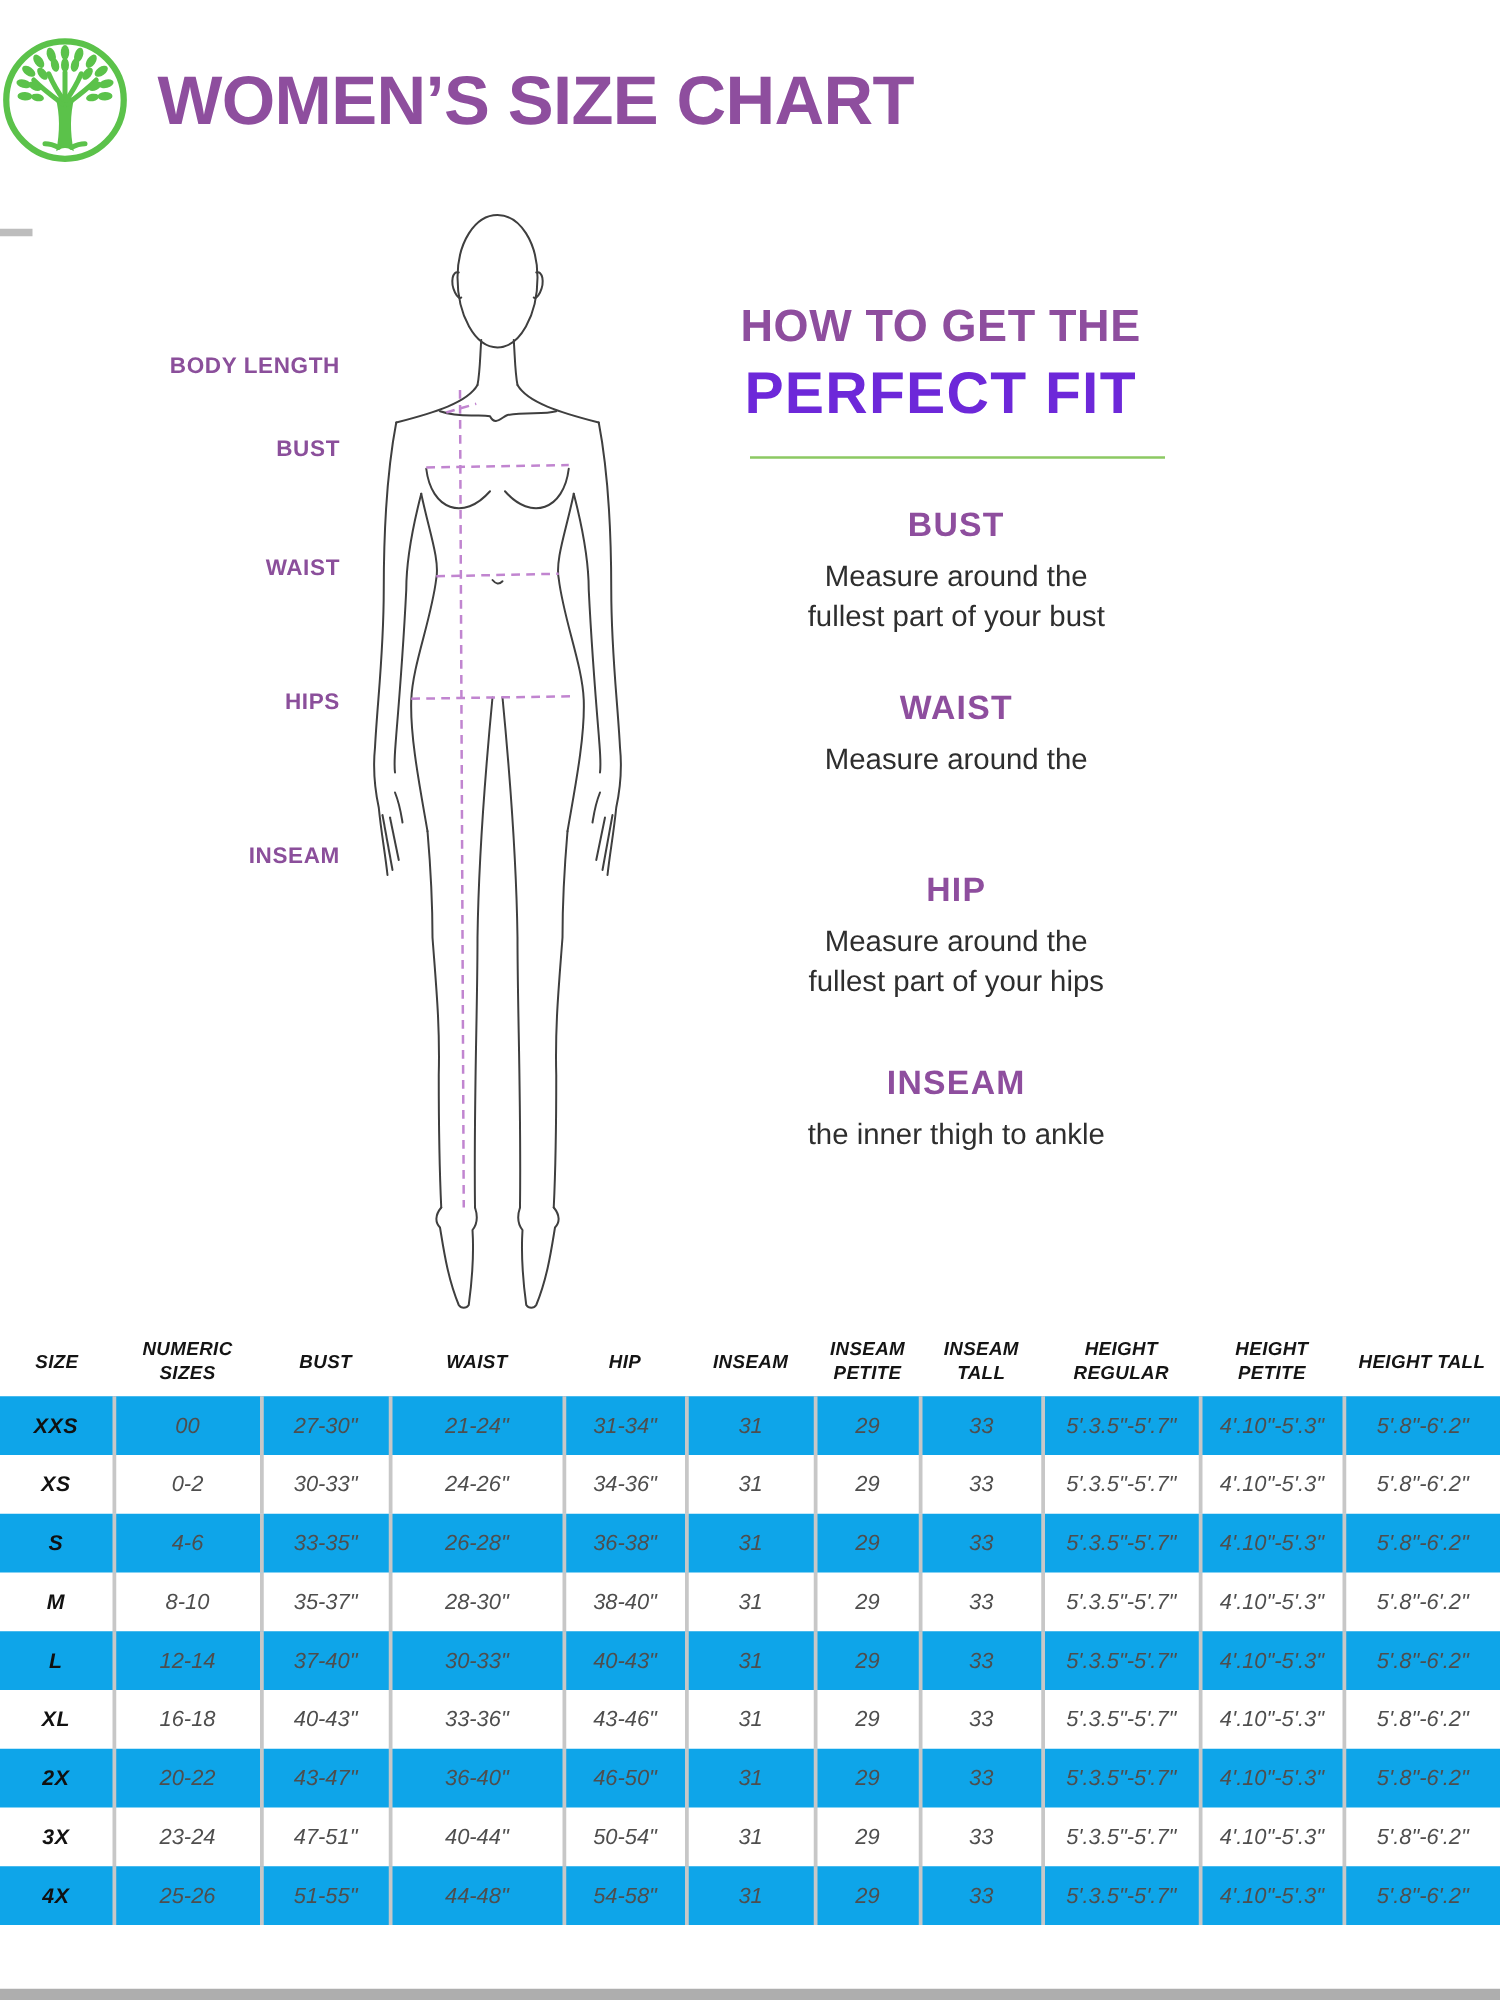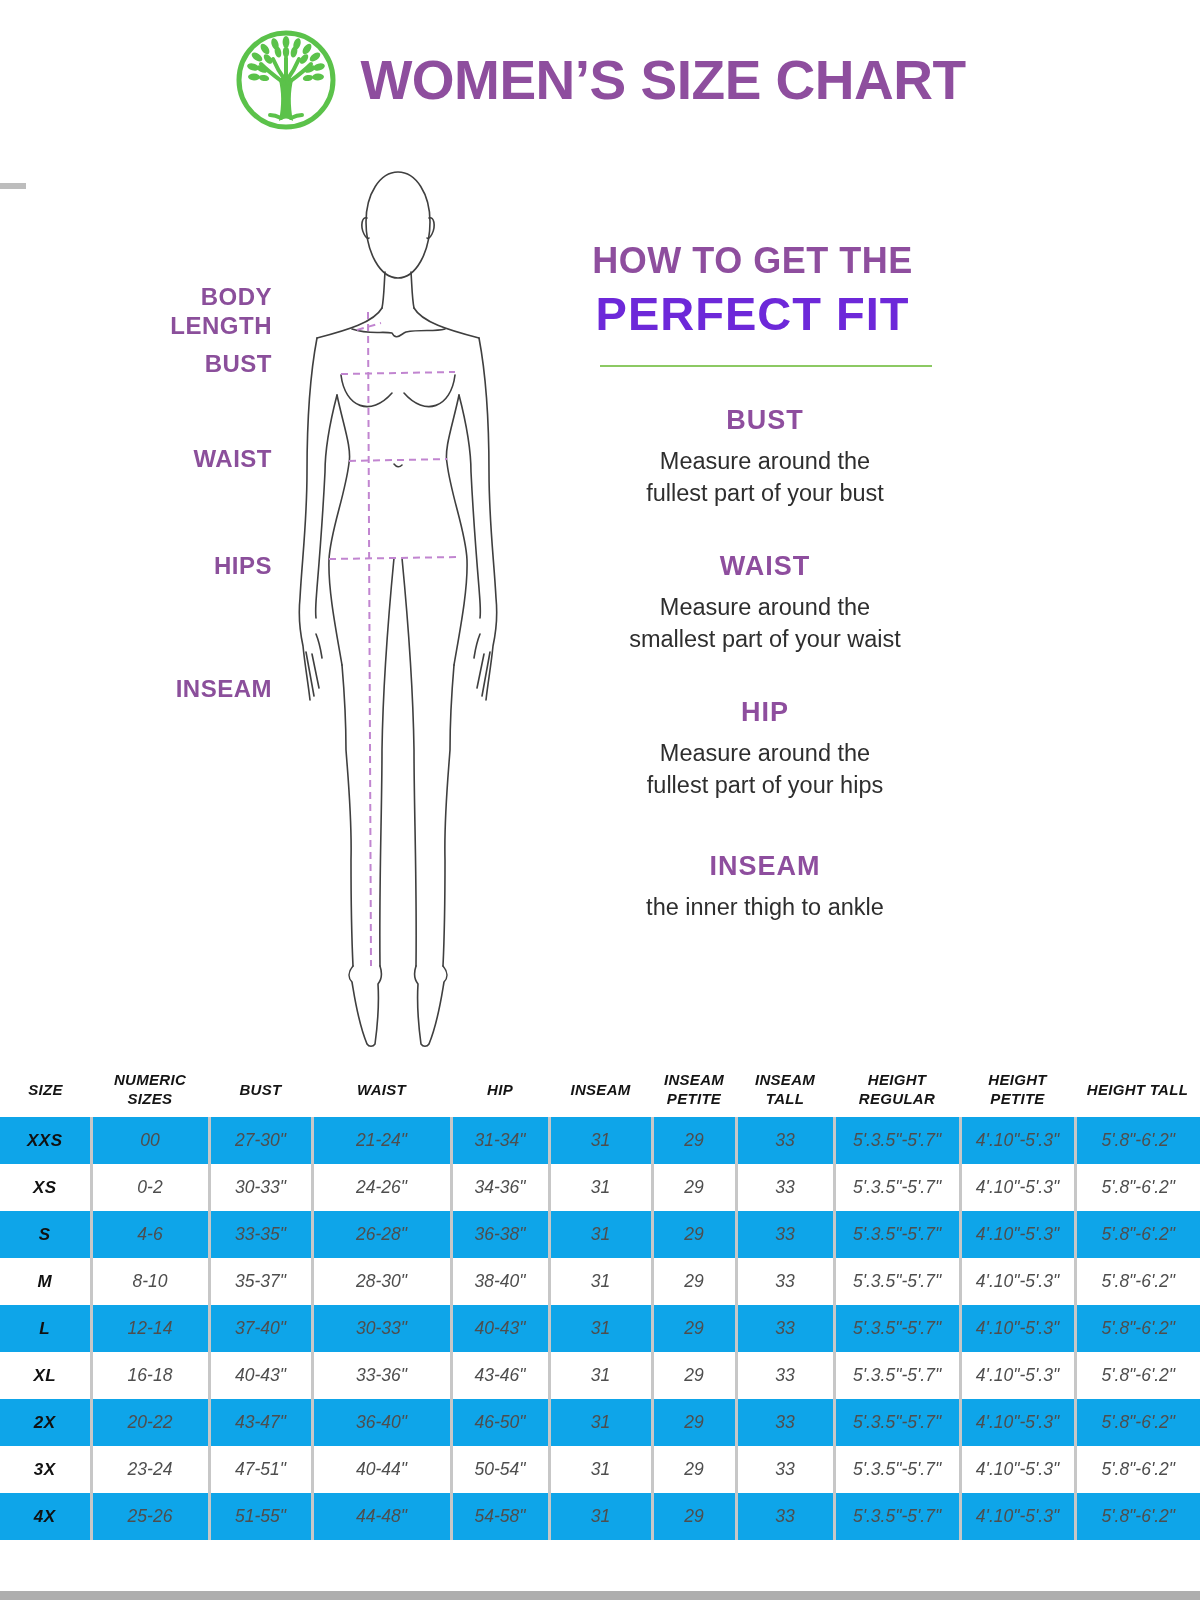--- a/index.html
+++ b/index.html
@@ -1,32 +1,32 @@
 <!DOCTYPE html>
 <html><head>
 <meta charset="utf-8">
 <style>
   html,body{margin:0;padding:0;background:#ffffff;}
   .page{
     position:relative;width:1200px;height:1600px;background:#ffffff;overflow:hidden;
     font-family:"Liberation Sans","DejaVu Sans",sans-serif;
   }
   
-  .header{position:absolute;top:28px;left:0;width:1200px;display:flex;align-items:center;justify-content:center;gap:22px;}
+  .header{position:absolute;top:28px;left:0;width:1200px;display:flex;align-items:center;gap:22px;}
   .logo{width:104px;height:104px;flex:0 0 auto;}
   .page-title{
     font-size:55px;font-weight:800;letter-spacing:-0.5px;color:#8e4e9e;white-space:nowrap;
   }
   
   .edge-dash{position:absolute;left:0;top:183px;width:26px;height:6px;background:#bdbdbd;}
   
   .figure-svg{position:absolute;left:270px;top:160px;}
   .fig-label{
     position:absolute;left:130px;width:142px;text-align:right;
-    color:#8b4f9b;font-weight:bold;font-size:24px;letter-spacing:0.5px;line-height:1.22;
+    color:#8b4f9b;font-weight:bold;font-size:18px;letter-spacing:0.5px;line-height:1.22;
   }
   .fig-label.l-bodylength{top:282px;}
   .fig-label.l-bust{top:349px;}
   .fig-label.l-waist{top:444px;}
   .fig-label.l-hips{top:551px;}
   .fig-label.l-inseam{top:674px;}
   
   .guide-title{position:absolute;left:555px;top:240px;width:370px;text-align:center;}
   .guide-title .line1{display:block;font-size:36px;font-weight:800;color:#8e4e9e;letter-spacing:0.5px;padding-left:25px;}
   .guide-title .line2{display:block;font-size:47px;font-weight:800;color:#6d28d9;letter-spacing:1px;padding-left:25px;margin-top:4px;}
@@ -170,21 +170,20 @@
   <div class="guide-divider"></div>
 
   <div class="guide-section gs-bust">
     <h3>BUST</h3>
     <div class="gtext">Measure around the</div>
     <div class="gtext">fullest part of your bust</div>
   </div>
   <div class="guide-section gs-waist">
     <h3>WAIST</h3>
     <div class="gtext">Measure around the</div>
-    <div class="gtext">smallest part of your waist</div>
   </div>
   <div class="guide-section gs-hip">
     <h3>HIP</h3>
     <div class="gtext">Measure around the</div>
     <div class="gtext">fullest part of your hips</div>
   </div>
   <div class="guide-section gs-inseam">
     <h3>INSEAM</h3>
     <div class="gtext">the inner thigh to ankle</div>
   </div>

